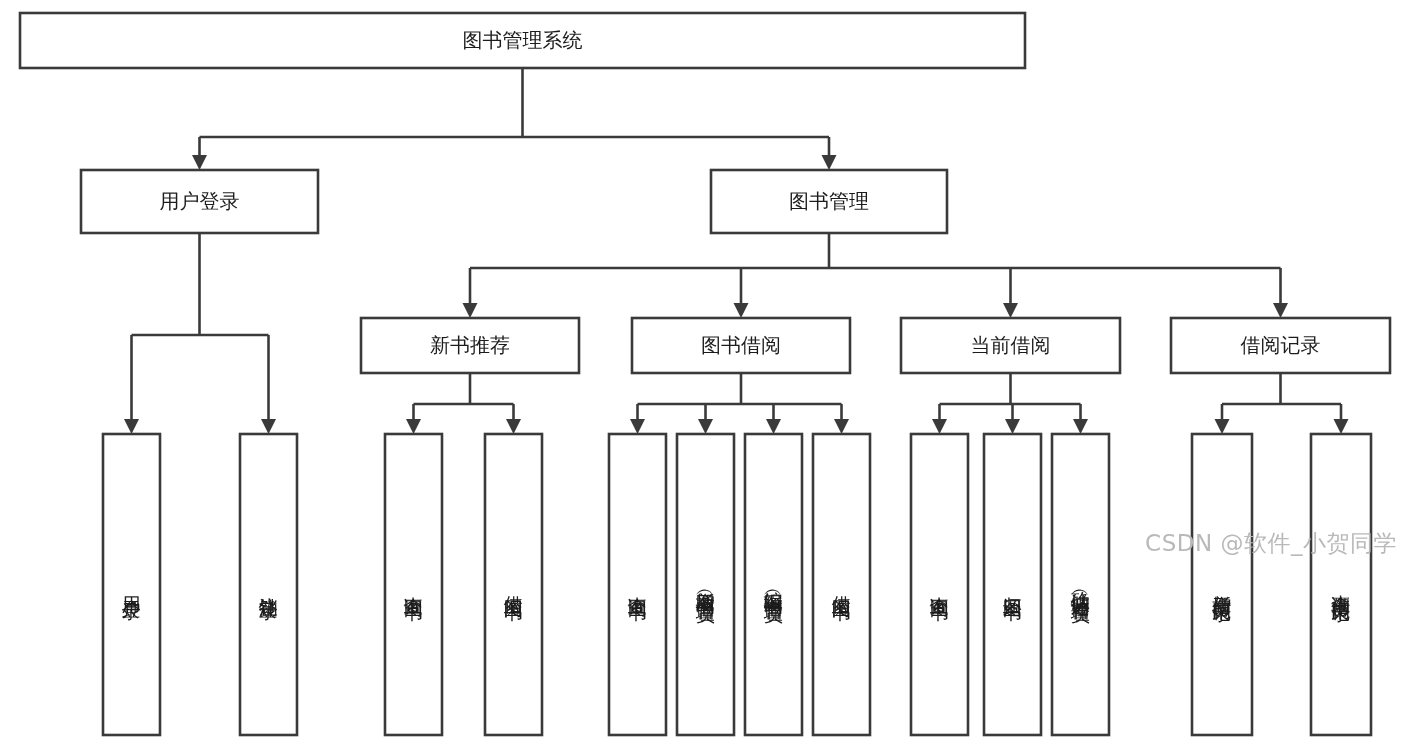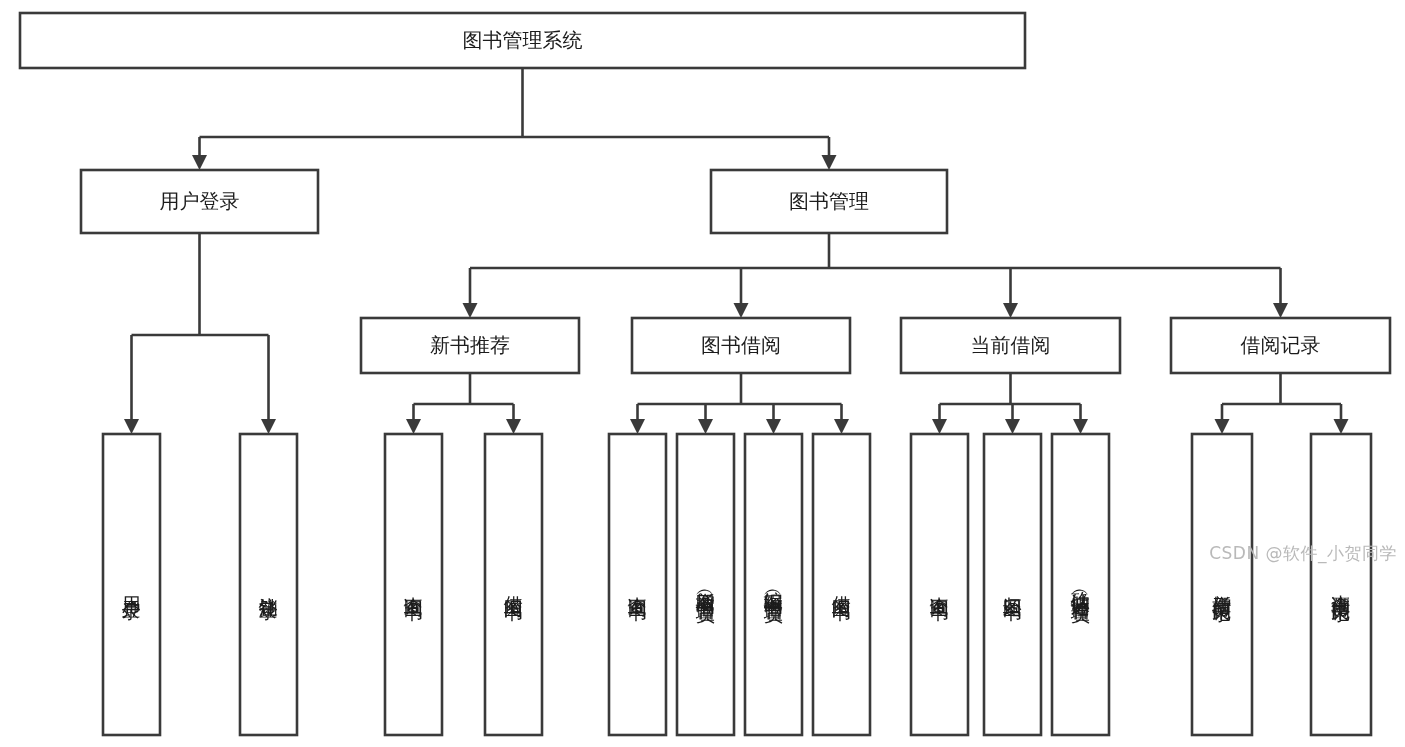--- a/index.html
+++ b/index.html
@@ -64,23 +64,23 @@
     font-family: "DejaVu Sans", "Liberation Sans", sans-serif;
     font-size: 19px;
     line-height: 1.12;
     letter-spacing: 2px;
     color: #1c1c1c;
     white-space: nowrap;
   }
   #watermark {
     position: absolute;
     right: 8px;
-    bottom: 6px;
-    font-family: "DejaVu Sans", "Liberation Sans", sans-serif;
-    font-size: 17px;
+    bottom: 12px;
+    font-family: "DejaVu Sans", "Liberation Sans", sans-serif;
+    font-size: 23px;
     color: #b9b9b9;
     letter-spacing: 0.5px;
     white-space: nowrap;
     text-align: right;
   }
 </style>
 </head>
 <body>
 
 <div id="diagram-root">

